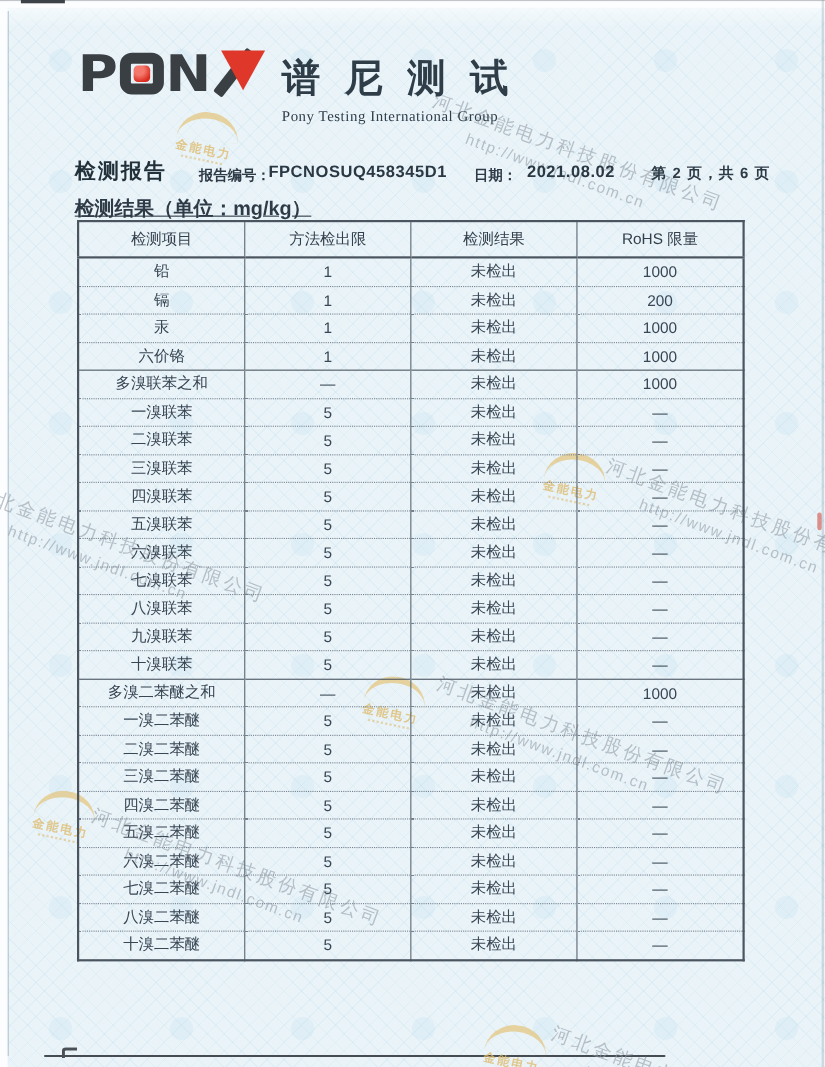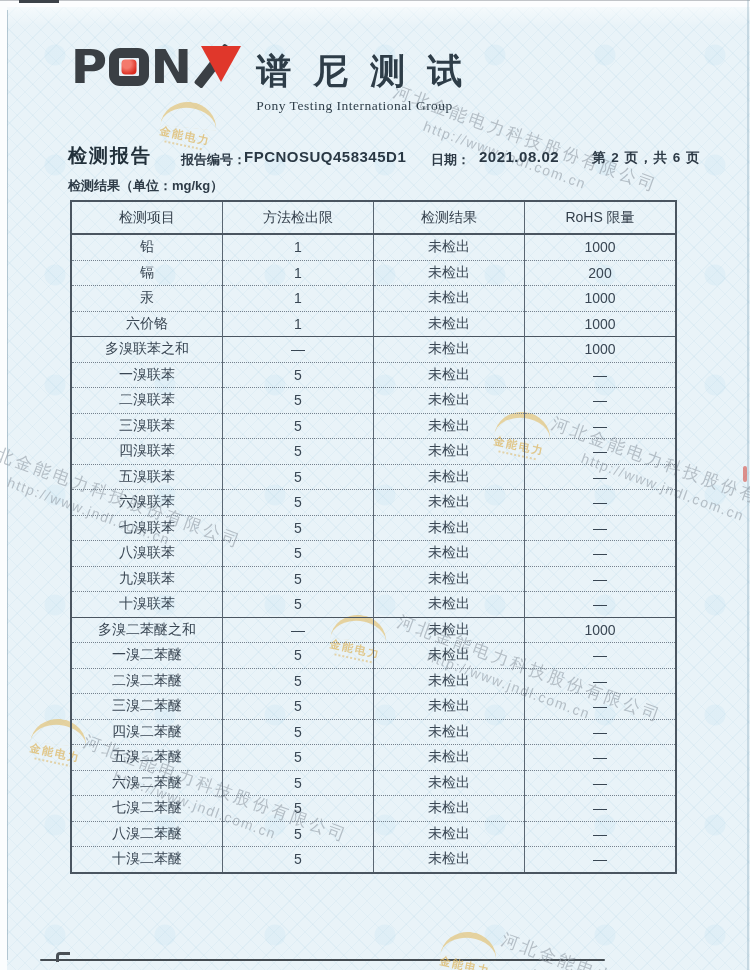--- a/index.html
+++ b/index.html
@@ -64,21 +64,21 @@
   .brand-cn-sub{font-family:"Liberation Serif","DejaVu Serif",serif;font-size:13.5px;color:#2f3e49;
     letter-spacing:.5px;margin-top:3px;white-space:nowrap;}
 
   
   .hdr-title{position:absolute;left:68px;top:143px;font-size:19px;font-weight:bold;color:#22303a;letter-spacing:2px;}
   .hdr-report-label{position:absolute;left:181px;top:151px;font-size:13px;color:#2e3b47;font-weight:bold;}
   .hdr-report-no{position:absolute;left:244px;top:148px;font-size:15px;color:#2a3844;font-weight:bold;letter-spacing:.5px;}
   .hdr-date-label{position:absolute;left:431px;top:151px;font-size:13px;color:#2e3b47;font-weight:bold;}
   .hdr-date{position:absolute;left:479px;top:148px;font-size:15px;color:#2a3844;font-weight:bold;letter-spacing:.5px;}
   .hdr-page-info{position:absolute;left:592px;top:149px;font-size:13.5px;color:#2e3b47;font-weight:bold;letter-spacing:1px;}
-  .section-label{position:absolute;left:68px;top:177px;font-size:13px;color:#2e3b47;font-weight:bold;}
+  .section-label{position:absolute;left:68px;top:177px;font-size:18px;color:#2e3b47;font-weight:bold;text-decoration:underline;}
 
   
   .results-table{
     position:absolute;left:70px;top:200px;width:607px;
     border-collapse:collapse;table-layout:fixed;
     font-size:14px;color:#394653;
   }
   .results-table th,.results-table td{
     width:25%;text-align:center;vertical-align:middle;
     border-left:1px solid #5a6672;padding:0;

